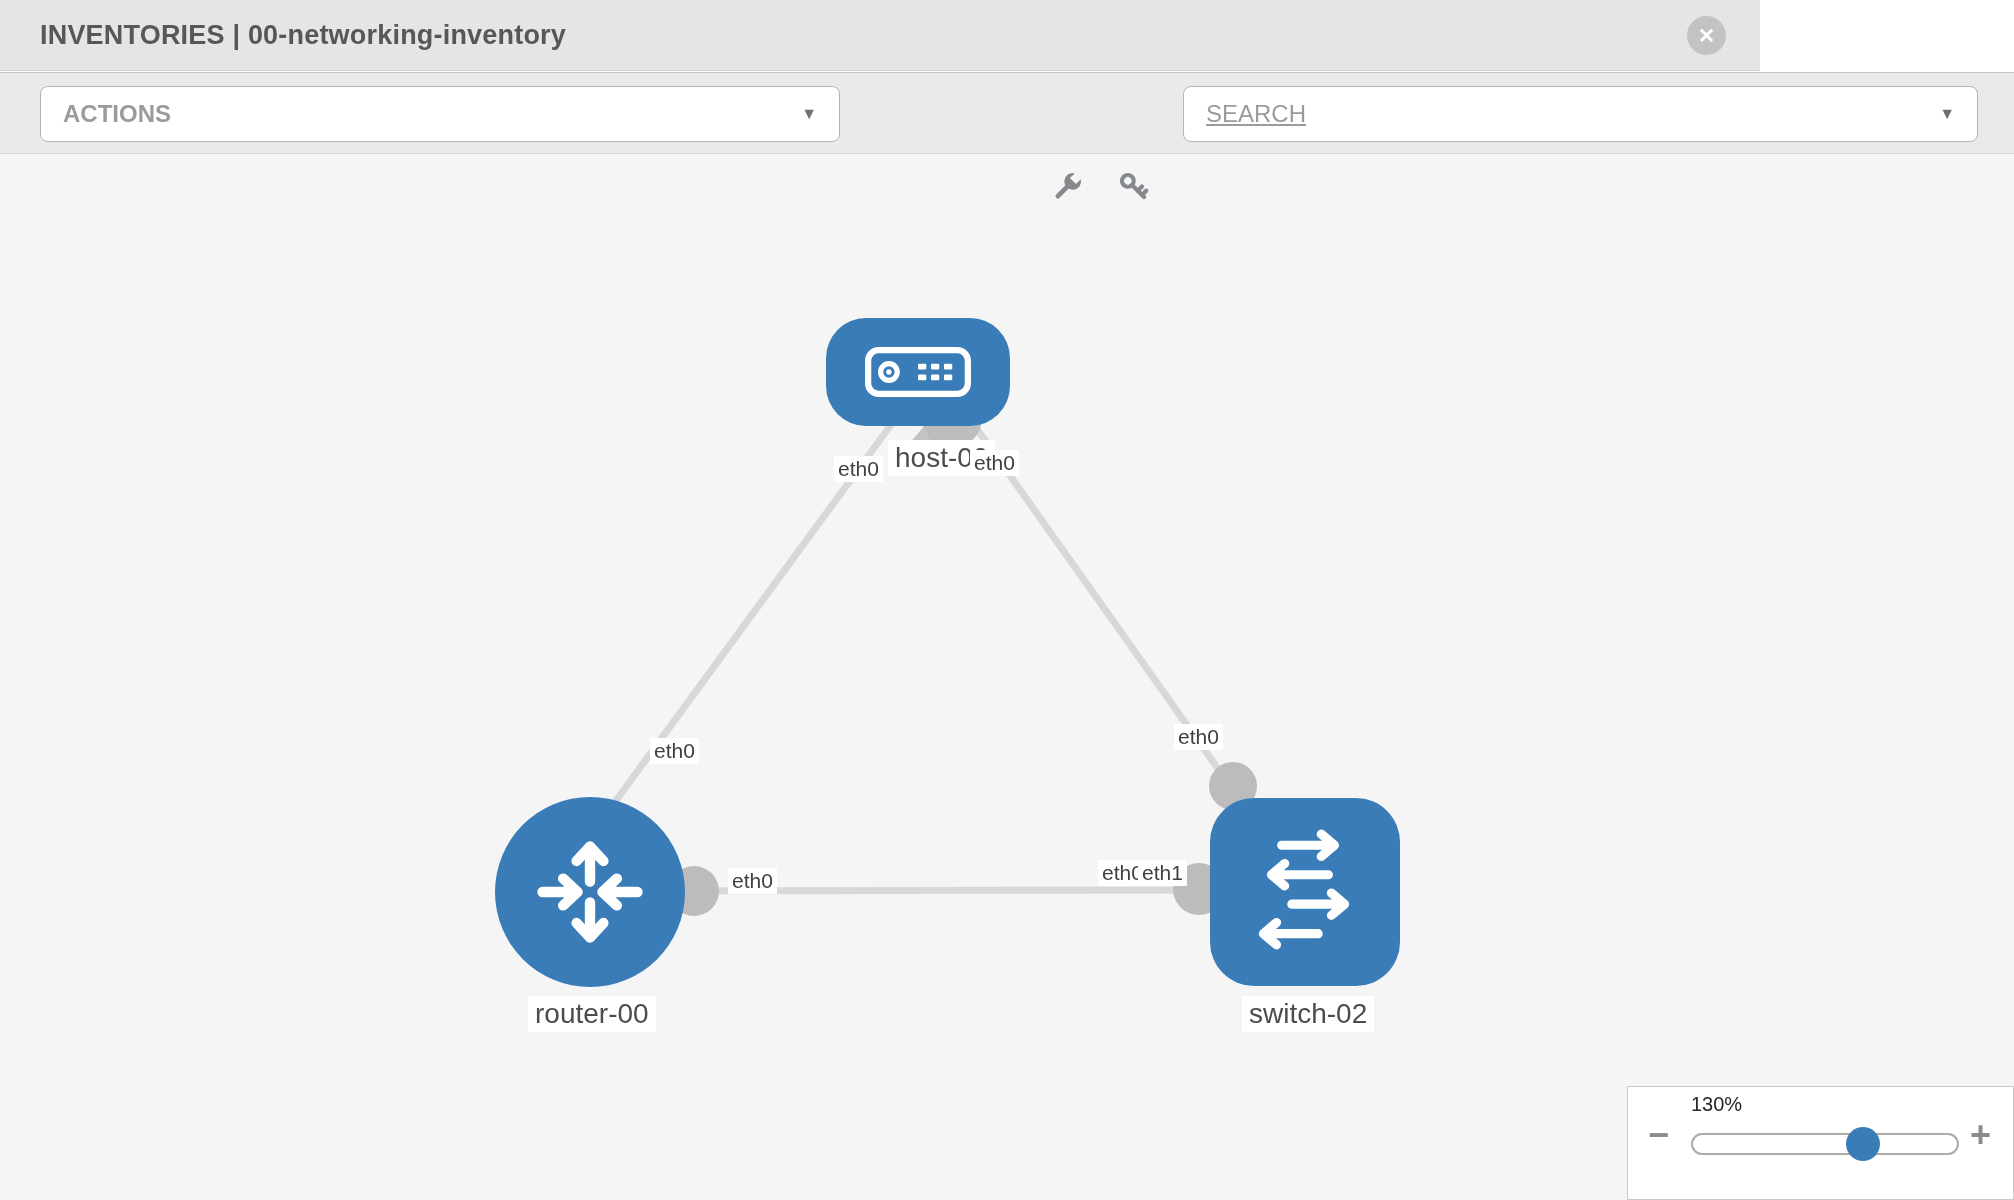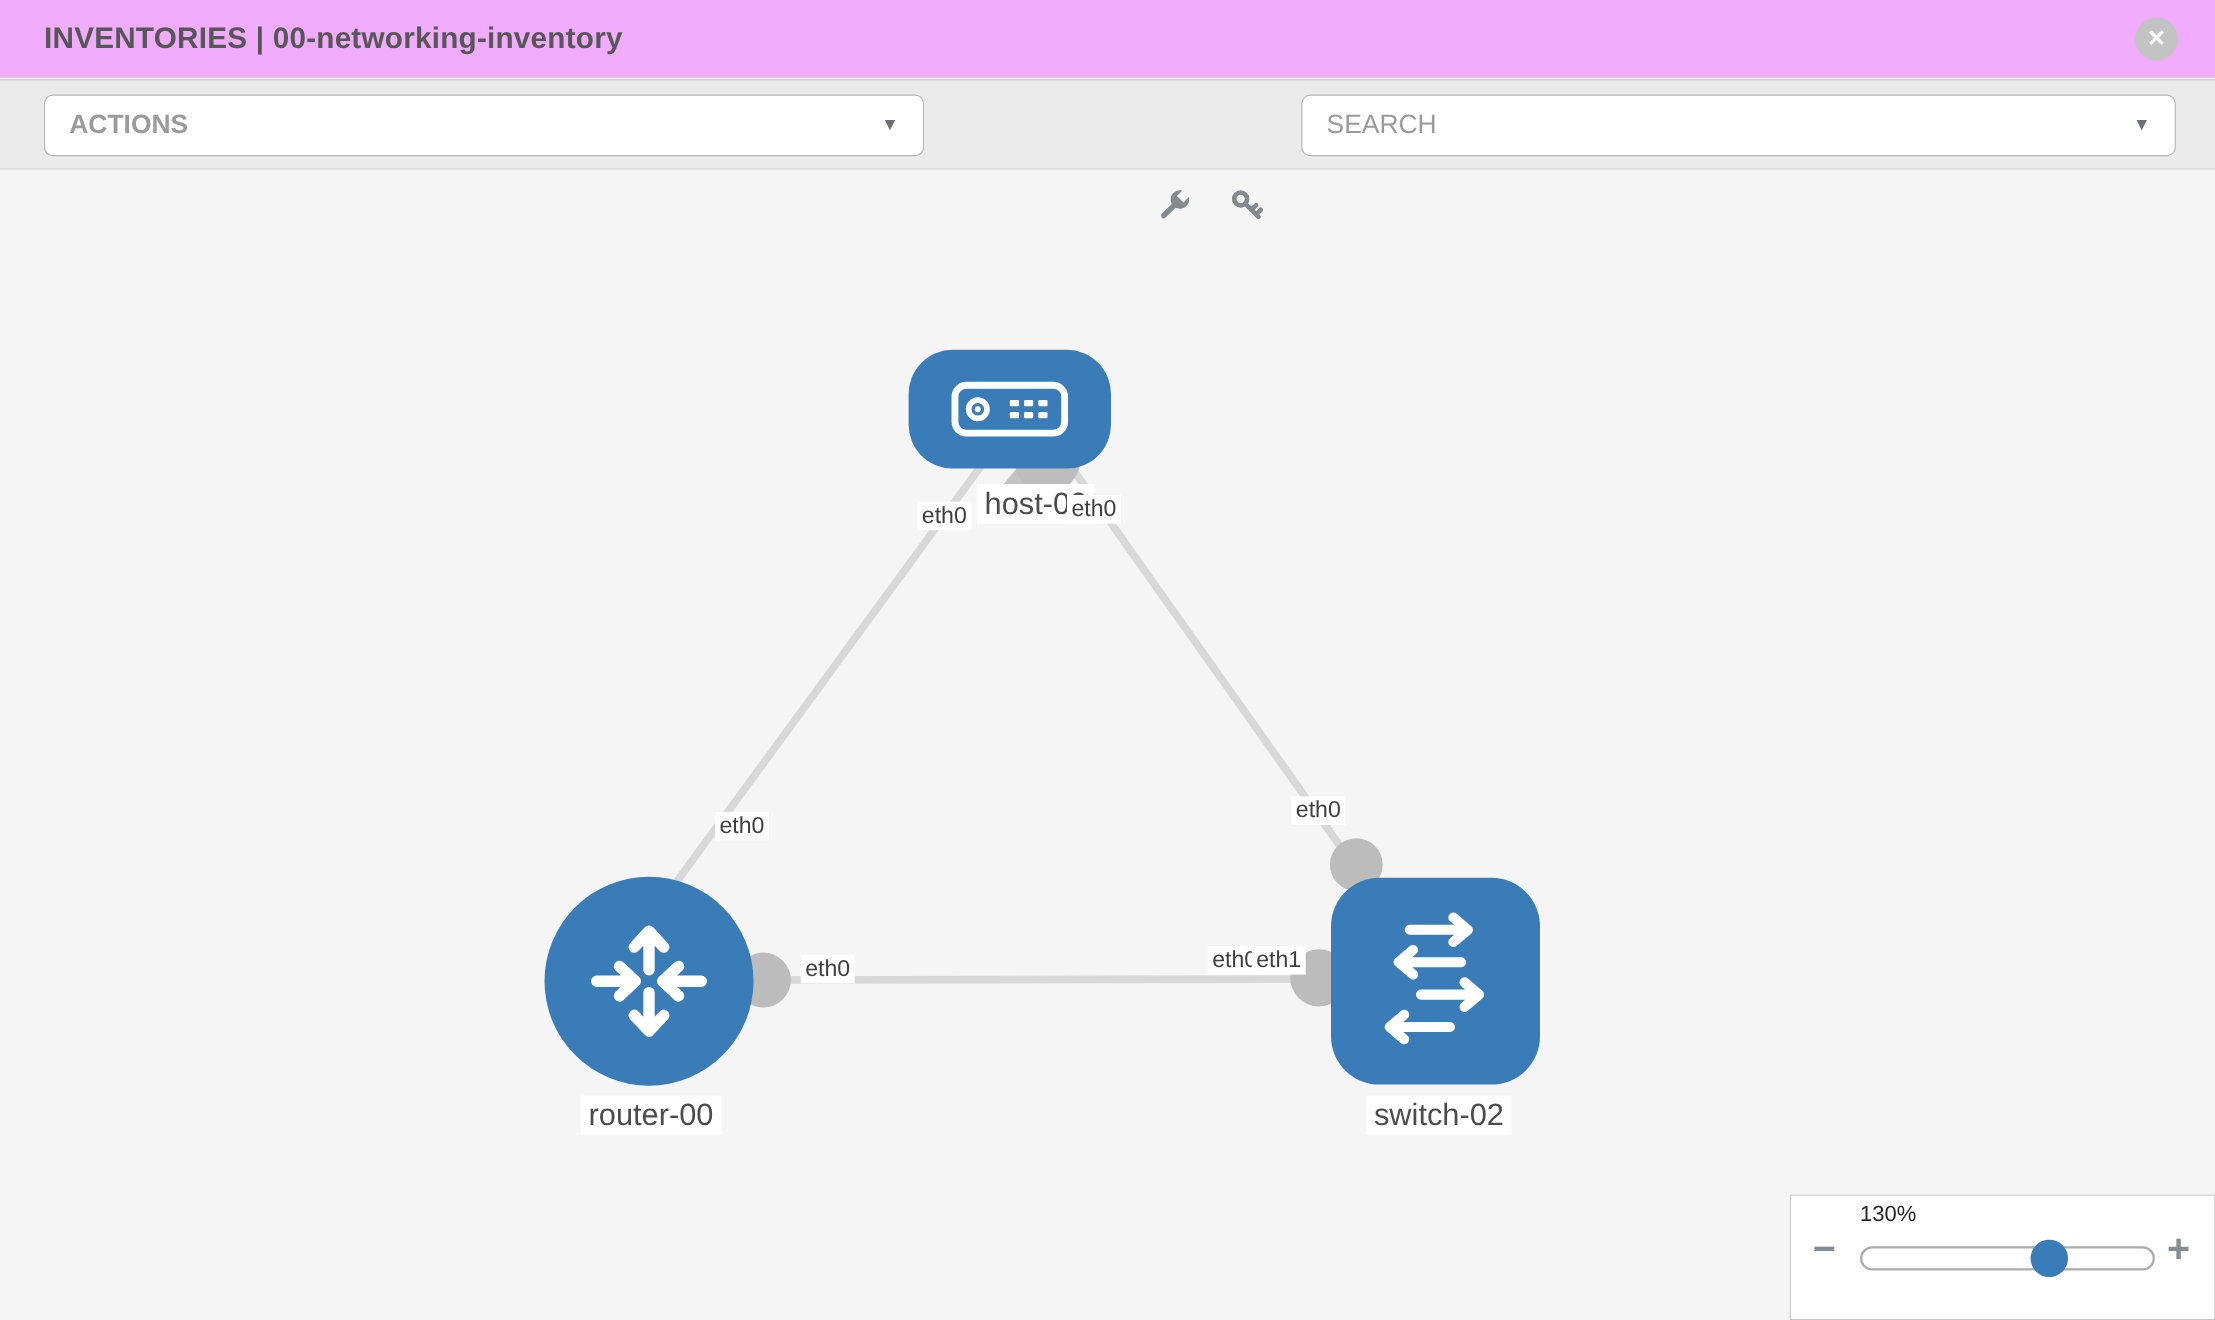--- a/index.html
+++ b/index.html
@@ -3,41 +3,41 @@
 <meta charset="utf-8">
 <style>
   * { margin:0; padding:0; box-sizing:border-box; }
   html,body { width:2014px; height:1200px; }
   body {
     position:relative; overflow:hidden; background:#ffffff;
     font-family:"Liberation Sans", sans-serif;
   }
 
   
-  .header { position:absolute; left:0; top:0; width:2014px; height:71px;
-            background:#f0abfc; border-bottom:1px solid #d2d2d2; z-index:6; }
+  .header { position:absolute; left:0; top:0; width:1760px; height:71px;
+            background:#e5e5e5; border-bottom:1px solid #d2d2d2; z-index:6; }
   .title  { position:absolute; left:40px; top:0; line-height:71px;
             font-size:27px; font-weight:700; color:#575757; letter-spacing:.2px; }
   .close-btn { position:absolute; right:34px; top:16px; width:39px; height:39px;
             border-radius:50%; background:#c3c3c3; color:#ffffff;
             display:flex; align-items:center; justify-content:center;
             font-size:21px; font-weight:700; cursor:pointer; }
 
   
   .toolbar { position:absolute; left:0; top:72px; width:2014px; height:82px;
              background:#eaeaea; border-top:1px solid #c6c6c6;
              border-bottom:1px solid #d6d6d6; z-index:6; }
   .dropdown { position:absolute; top:13px; height:56px; background:#ffffff;
               border:1px solid #b5b5b5; border-radius:8px;
               display:flex; align-items:center; padding:0 22px;
               color:#9b9b9b; font-size:24px; cursor:pointer; }
   .dropdown .caret { position:absolute; right:22px; top:50%; transform:translateY(-50%);
                      color:#6d7175; font-size:16px; }
   .dd-actions { left:40px;  width:800px;font-weight:bold; }
-  .dd-search  { left:1183px; width:795px; }
+  .dd-search  { left:1183px; width:795px;text-decoration:underline; }
   .tool-icon { position:absolute; top:96px; width:36px; height:36px; cursor:pointer; }
   .icon-wrench { left:1049px; }
   .icon-key    { left:1116px; }
 
   
   .canvas { position:absolute; left:0; top:154px; width:2014px; height:1046px;
             background:#f5f5f5; z-index:0; }
   svg.links { position:absolute; left:0; top:0; width:2014px; height:1200px;
               z-index:1; }
 

